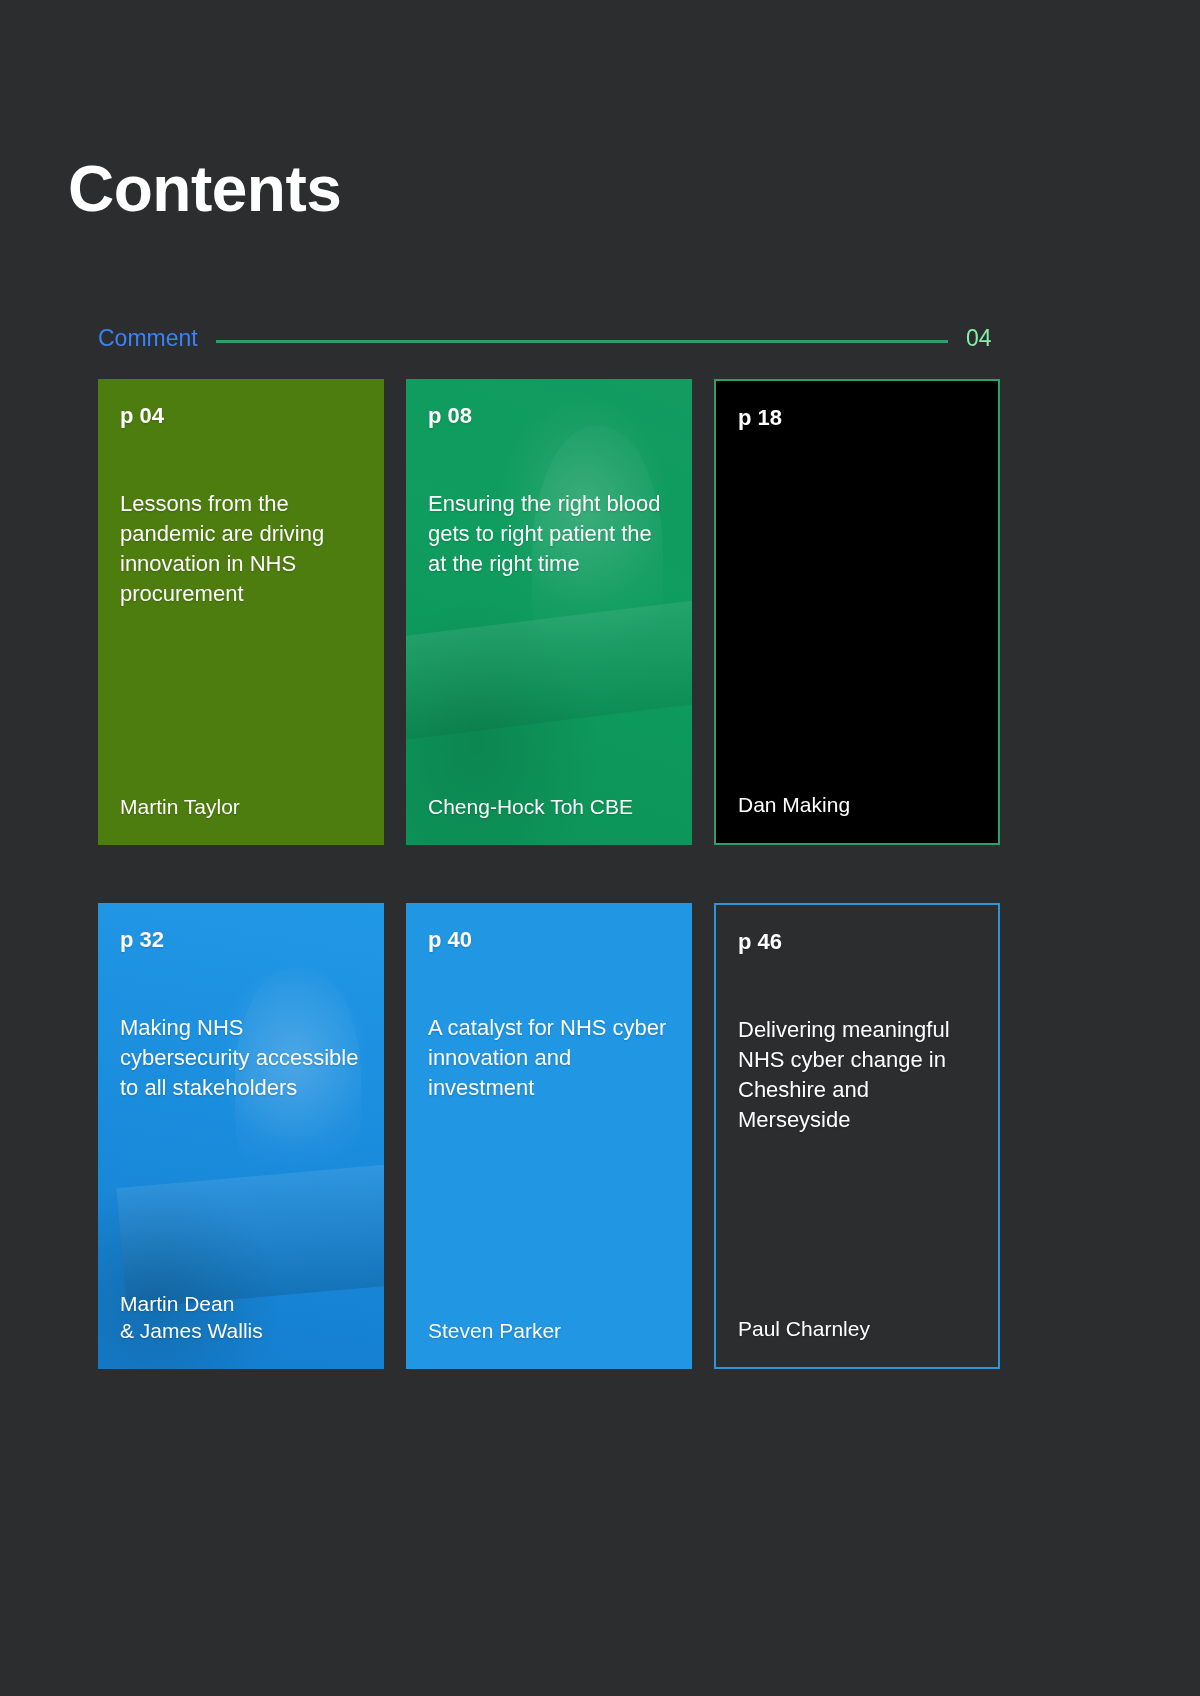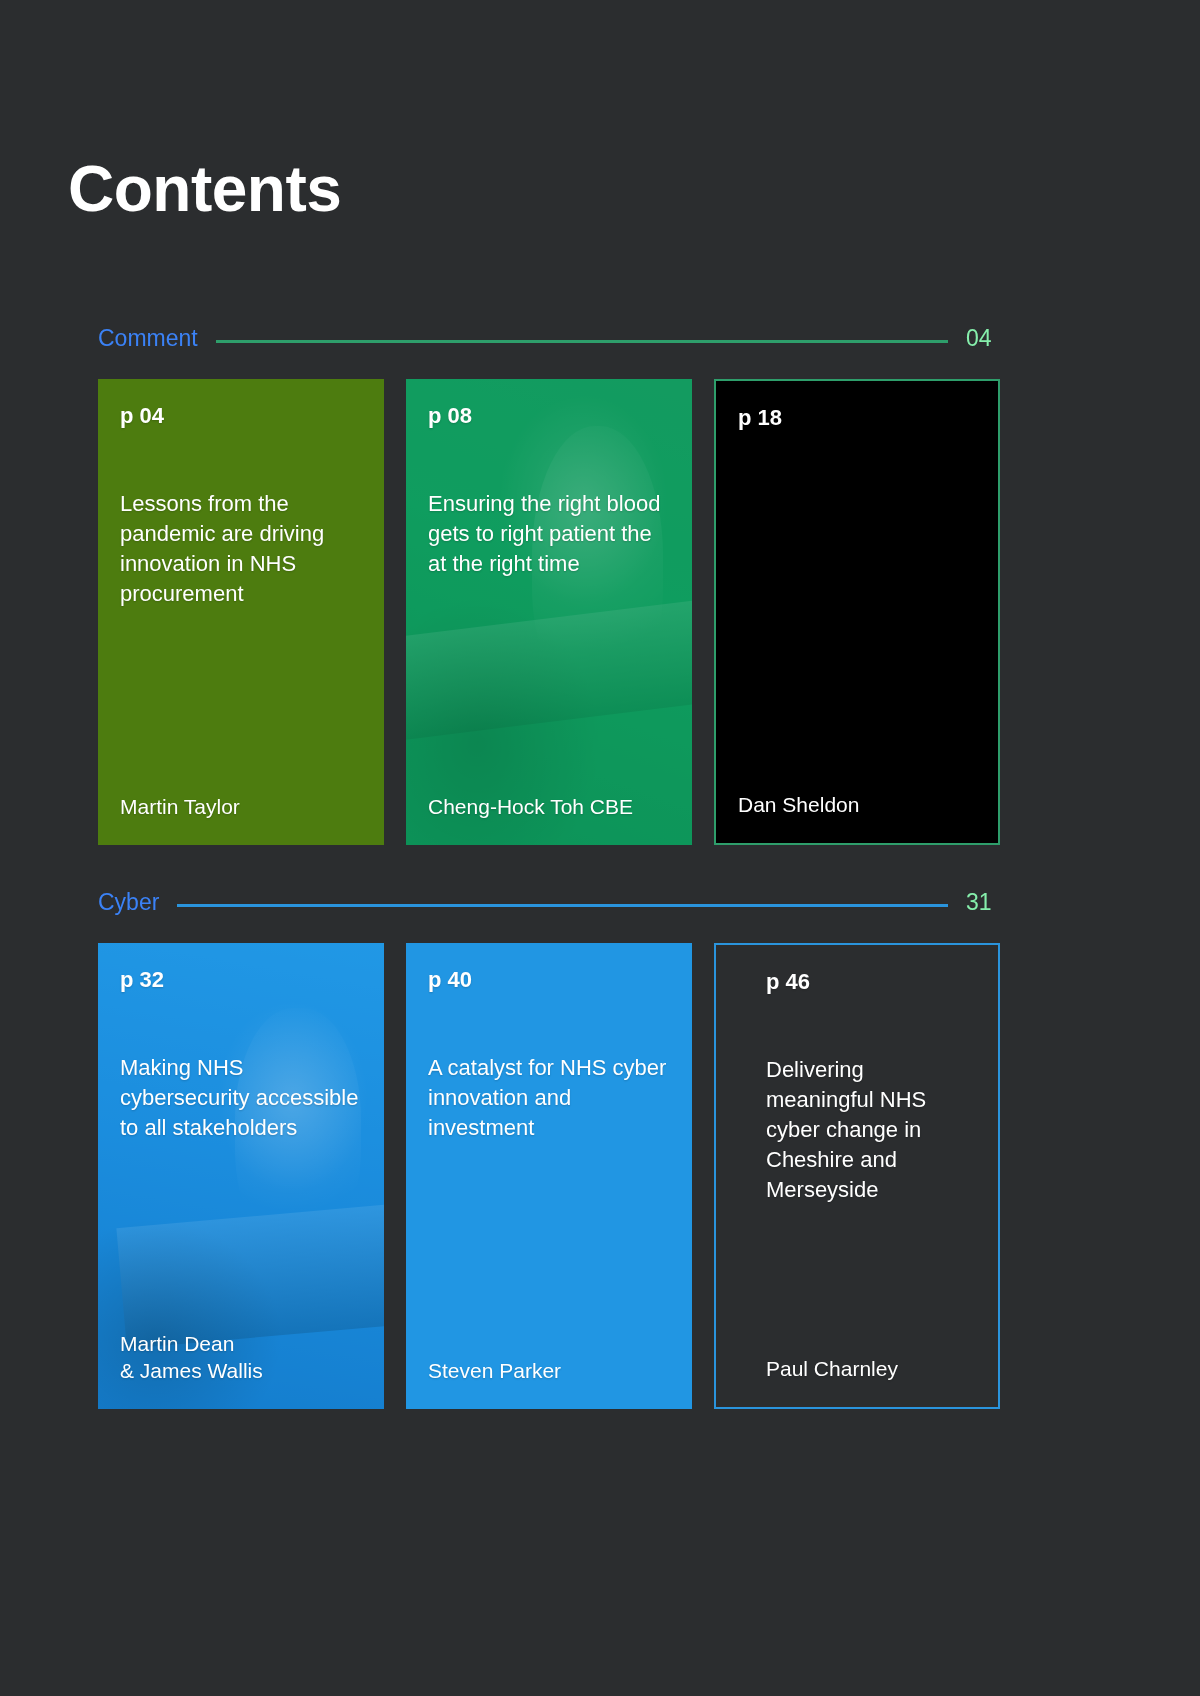--- a/index.html
+++ b/index.html
@@ -92,21 +92,20 @@
   
   .fill-green      { background: #4d7c0f; }
   .fill-blue       { background: #2196e3; }
   .fill-outline-green {
     background: #000000;
     border: 2px solid #2e9e6b;
   }
   .fill-outline-blue {
     background: #2b2d2f;
     border: 2px solid #2a94dd;
-    padding-left: 28px;
   }
 
   
   .photo { position:absolute; inset:0; z-index:1; }
   .tint  { position:absolute; inset:0; z-index:2; }
 
   .photo-green-bg {
     background:
       radial-gradient(ellipse 120px 150px at 62% 26%, rgba(255,255,255,.30), rgba(255,255,255,0) 70%),
       radial-gradient(ellipse 170px 200px at 25% 78%, rgba(0,0,0,.28), rgba(0,0,0,0) 72%),
@@ -207,33 +206,28 @@
           <div class="card-title">Ensuring the right blood gets to right patient the at the right time</div>
           <div class="card-spacer"></div>
           <div class="card-author">Cheng-Hock Toh CBE</div>
         </div>
       </div>
 
       <div class="card fill-outline-green">
         <div class="card-inner">
           <div class="card-page">p 18</div>
           <div class="card-spacer"></div>
-          <div class="card-author">Dan Sheldon</div>
+          <div class="card-author">Dan Making</div>
         </div>
       </div>
 
     </div>
   </div>
 
   <div class="section section-cyber">
-    <div class="section-head">
-      <span class="section-name">Cyber</span>
-      <span class="section-rule rule-blue"></span>
-      <span class="section-page">31</span>
-    </div>
 
     <div class="cards">
 
       <div class="card">
         <div class="photo photo-blue-bg"></div>
         <div class="tint tint-blue"></div>
         <div class="card-inner">
           <div class="card-page">p 32</div>
           <div class="card-title">Making NHS cybersecurity accessible to all stakeholders</div>
           <div class="card-spacer"></div>

